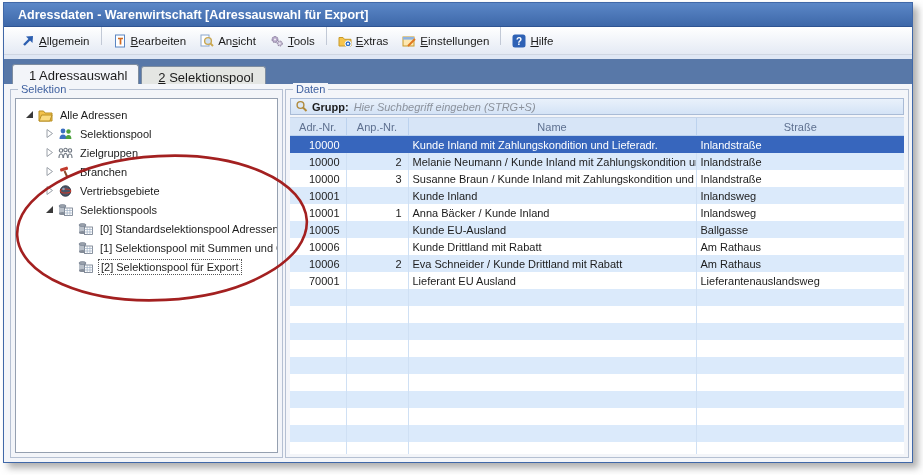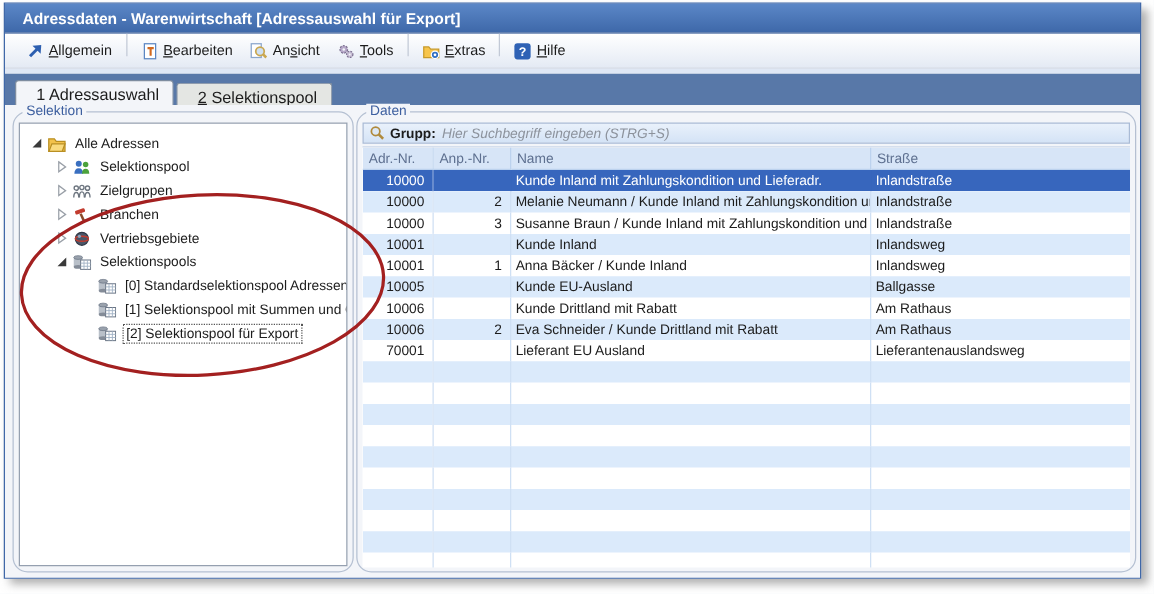--- a/index.html
+++ b/index.html
@@ -35,21 +35,21 @@
   }
   .tab{
     font-size:13px;padding:3px 11px 2px 16px;margin-right:2px;
     border:1px solid #7e8da0;border-bottom:none;border-radius:3px 3px 0 0;
   }
   .tab.active{background:#f3f5f9;height:15px;position:relative;top:0;}
   .tab.inactive{background:#e4e6e3;height:13px;}
   
   .content{position:absolute;top:81px;left:0;right:0;bottom:0;background:#f3f5f9;}
   .groupbox{
-    position:absolute;border:1px solid #b5c0d2;border-radius:12px;
+    position:absolute;border:1px solid #b5c0d2;border-radius:0;
   }
   .groupbox .gb-label{
     position:absolute;top:-7px;left:7px;background:#f3f5f9;padding:0 3px;
     font-size:11px;color:#3d5f9f;line-height:12px;
   }
   .gb-selektion{left:6px;top:5px;width:271px;bottom:4px;}
   .gb-daten{left:281px;top:5px;right:3px;bottom:4px;}
   
   .tree{
     position:absolute;left:4px;top:8px;right:4px;bottom:4px;background:#fff;
@@ -70,21 +70,21 @@
   .searchbar .s-label{font-weight:bold;margin:0 5px 0 4px;}
   .searchbar .s-ph{font-style:italic;color:#8c929c;}
   
   .tablewrap{
     position:absolute;left:4px;top:27px;right:4px;bottom:3px;background:#fff;overflow:hidden;
     border-top:1px solid #c6d4e8;
   }
   table{border-collapse:collapse;table-layout:fixed;width:100%;font-size:11px;}
   col.c-adr{width:56px;} col.c-anp{width:62px;} col.c-name{width:288px;}
   th{
-    background:#d7e5f7;color:#5e7090;font-weight:normal;text-align:left;
+    background:#d7e5f7;color:#5e7090;font-weight:normal;text-align:center;
     height:17px;padding:0 5px;border-right:1px solid #bcd2ee;border-bottom:1px solid #bcd2ee;
     overflow:hidden;white-space:nowrap;
   }
   th:last-child{border-right:none;}
   td{
     height:17px;padding:0 4px;border-right:1px solid #cfe0f4;
     overflow:hidden;white-space:nowrap;
   }
   td:last-child{border-right:none;}
   td.num{text-align:right;padding-right:6px;}
@@ -146,20 +146,28 @@
 
     <div class="menu-item">
       <svg class="micon" viewBox="0 0 14 14">
         <path d="M1 3.5 h4 l1.5 1.8 H13 V12 H1 z" fill="#f7c54c" stroke="#c79a2a"></path>
         <circle cx="10" cy="9.8" r="3" fill="#2f6fc4" stroke="#fff"></circle>
         <circle cx="10" cy="9.8" r="1.1" fill="#fff"></circle>
       </svg>
       <span><span></span><span class="ukey">E</span><span>xtras</span></span>
     </div>
 
+    <div class="menu-item">
+      <svg class="micon" viewBox="0 0 14 14">
+        <rect x="1" y="3" width="11" height="9" fill="#fde8b0" stroke="#c79a2a"></rect>
+        <rect x="1" y="3" width="11" height="2.6" fill="#8fb3e0"></rect>
+        <line x1="6" y1="12" x2="13" y2="5" stroke="#e07820" stroke-width="2"></line>
+      </svg>
+      <span><span></span><span class="ukey">E</span><span>instellungen</span></span>
+    </div>
 
     <div class="menu-sep"></div>
 
     <div class="menu-item">
       <svg class="micon" viewBox="0 0 14 14">
         <rect x="0.5" y="0.5" width="13" height="13" rx="2.5" fill="#2f62b5"></rect>
         <text x="7" y="10.5" text-anchor="middle" font-size="10" font-weight="bold" fill="#fff" font-family="Liberation Sans, sans-serif">?</text>
       </svg>
       <span><span></span><span class="ukey">H</span><span>ilfe</span></span>
     </div>

